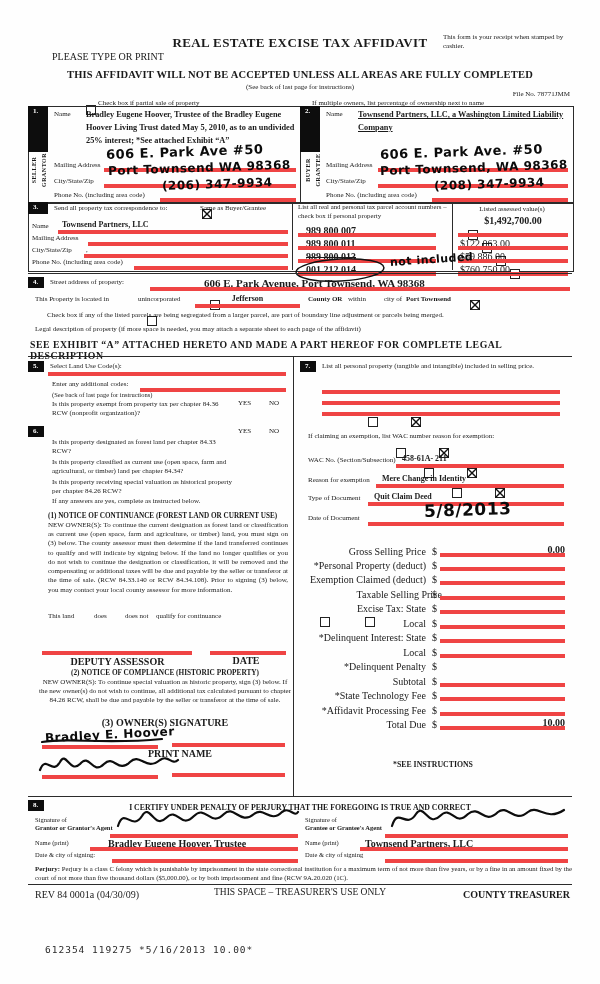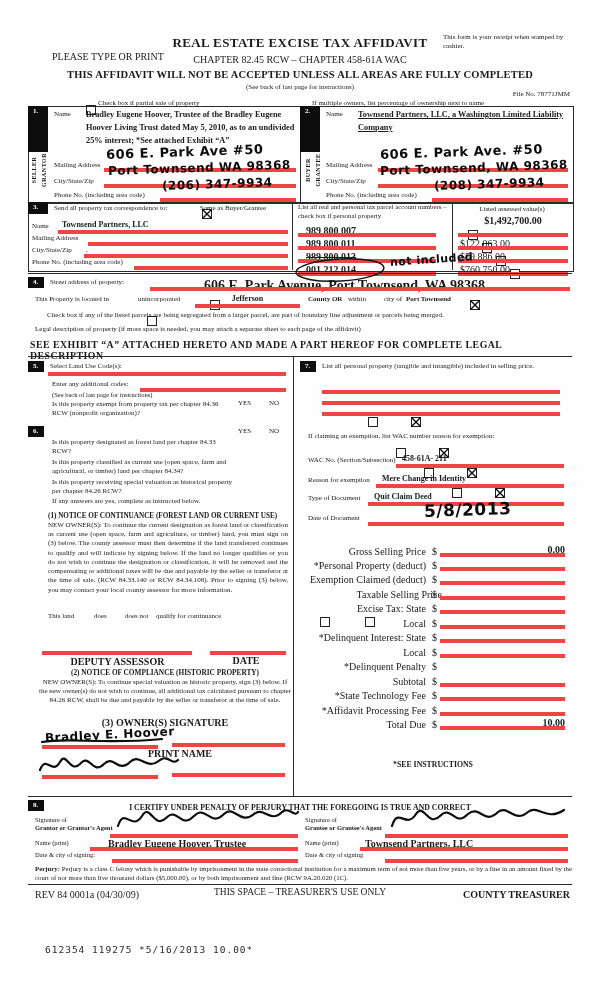--- a/index.html
+++ b/index.html
@@ -8,21 +8,21 @@
   .a{position:absolute;}
   .b{font-weight:bold;}
   .c{text-align:center;}
   .r{text-align:right;}
   .j{text-align:justify;}
   .f6{font-size:6px;line-height:1.25;}
   .f65{font-size:6.5px;line-height:1.3;}
   .f7{font-size:7px;line-height:1.32;}
   .f75{font-size:10px;line-height:1.3;}
   .f8{font-size:8px;line-height:1.3;}
-  .f85{font-size:14px;line-height:1.45;padding-left:46px;}
+  .f85{font-size:11px;line-height:1.45;padding-left:46px;}
   .f95{font-size:9.5px;line-height:1.3;}
   .f10{font-size:10px;line-height:1.3;}
   .u{border-bottom:4px solid #ef4444;}
   .box{border:1px solid #2b2b2b;}
   .vline{border-left:1px solid #2b2b2b;width:0;}
   .hline{border-top:1px solid #2b2b2b;height:0;}
   .bar{background:#0d0d0d;color:#fff;font-weight:bold;font-size:7px;padding:1px 0 0 5px;box-sizing:border-box;}
   .cb{display:inline-block;width:8px;height:8px;border:1px solid #222;vertical-align:-1px;position:relative;background:#fff;}
   .cb.on::before{content:"";position:absolute;inset:-1px;
      background:linear-gradient(to top right,transparent 43%,#111 47%,#111 53%,transparent 57%),
@@ -37,21 +37,20 @@
   .nowrap{white-space:nowrap;}
 </style>
 </head>
 <body>
 
 <div class="page">
 
   
   <div class="a f75" style="left:52px;top:50px;">PLEASE TYPE OR PRINT</div>
   <div class="a b c" style="left:130px;top:35px;width:340px;font-size:13px;letter-spacing:.4px;">REAL ESTATE EXCISE TAX AFFIDAVIT</div>
-  <div class="a c f10" style="left:130px;top:53px;width:340px;">CHAPTER 82.45 RCW – CHAPTER 458-61A WAC</div>
   <div class="a f7" style="left:443px;top:33px;width:125px;">This form is your receipt when stamped by cashier.</div>
   <div class="a b c" style="left:30px;top:69px;width:540px;font-size:10.5px;letter-spacing:.2px;">THIS AFFIDAVIT WILL NOT BE ACCEPTED UNLESS ALL AREAS ARE FULLY COMPLETED</div>
   <div class="a c f7" style="left:130px;top:83px;width:340px;">(See back of last page for instructions)</div>
   <div class="a r f7" style="left:400px;top:90px;width:170px;">File No. 78771JMM</div>
 
   <span class="cb a" style="left:86px;top:100px;"></span>
   <div class="a f7" style="left:98px;top:99px;">Check box if partial sale of property</div>
   <div class="a f7" style="left:312px;top:99px;width:260px;">If multiple owners, list percentage of ownership next to name</div>
 
   

